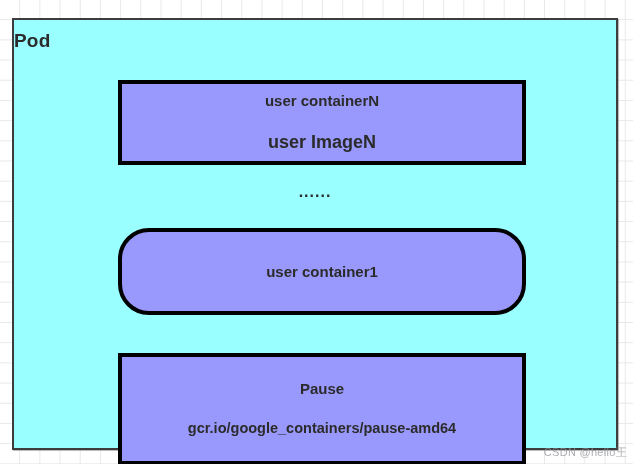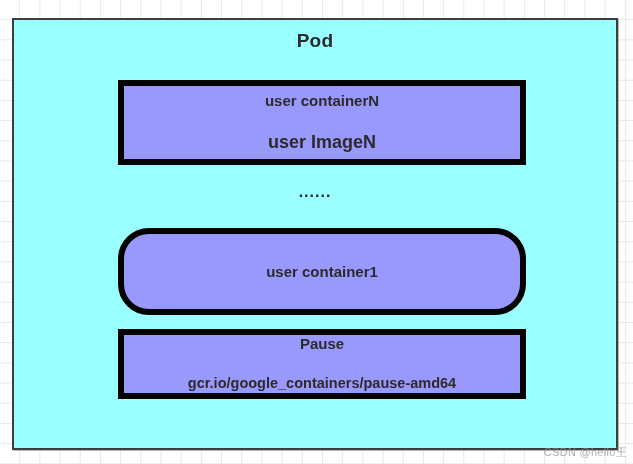--- a/index.html
+++ b/index.html
@@ -40,44 +40,43 @@
     background-color: #99ffff;
     border: 2px solid #3d3d3d;
     box-shadow: 1px 1px 0 0 rgba(60,60,60,0.35);
   }
 
   .pod-title {
     position: absolute;
     left: 0;
     top: 10px;
     width: 100%;
-    text-align: center;
     font-size: 19px;
     font-weight: bold;
     color: #2b2b2b;
     letter-spacing: 0.2px;
   }
 
   
   .container-box {
     position: absolute;
     left: 104px;           
     width: 408px;
     box-sizing: border-box;
     background-color: #9999fd;
-    border: 6px solid #000000;
+    border: 4px solid #000000;
     display: flex;
     flex-direction: column;
     align-items: center;
     justify-content: center;
   }
 
   .box-n      { top: 60px;  height: 85px; }
   .box-1      { top: 208px; height: 87px; border-radius: 31px; }
-  .box-pause  { top: 309px; height: 70px; }
+  .box-pause  { top: 333px; height: 112px; }
 
   .line-title {
     font-size: 15px;
     font-weight: bold;
     color: #2b2b2b;
     line-height: 1.2;
   }
 
   .line-sub {
     font-size: 18px;

